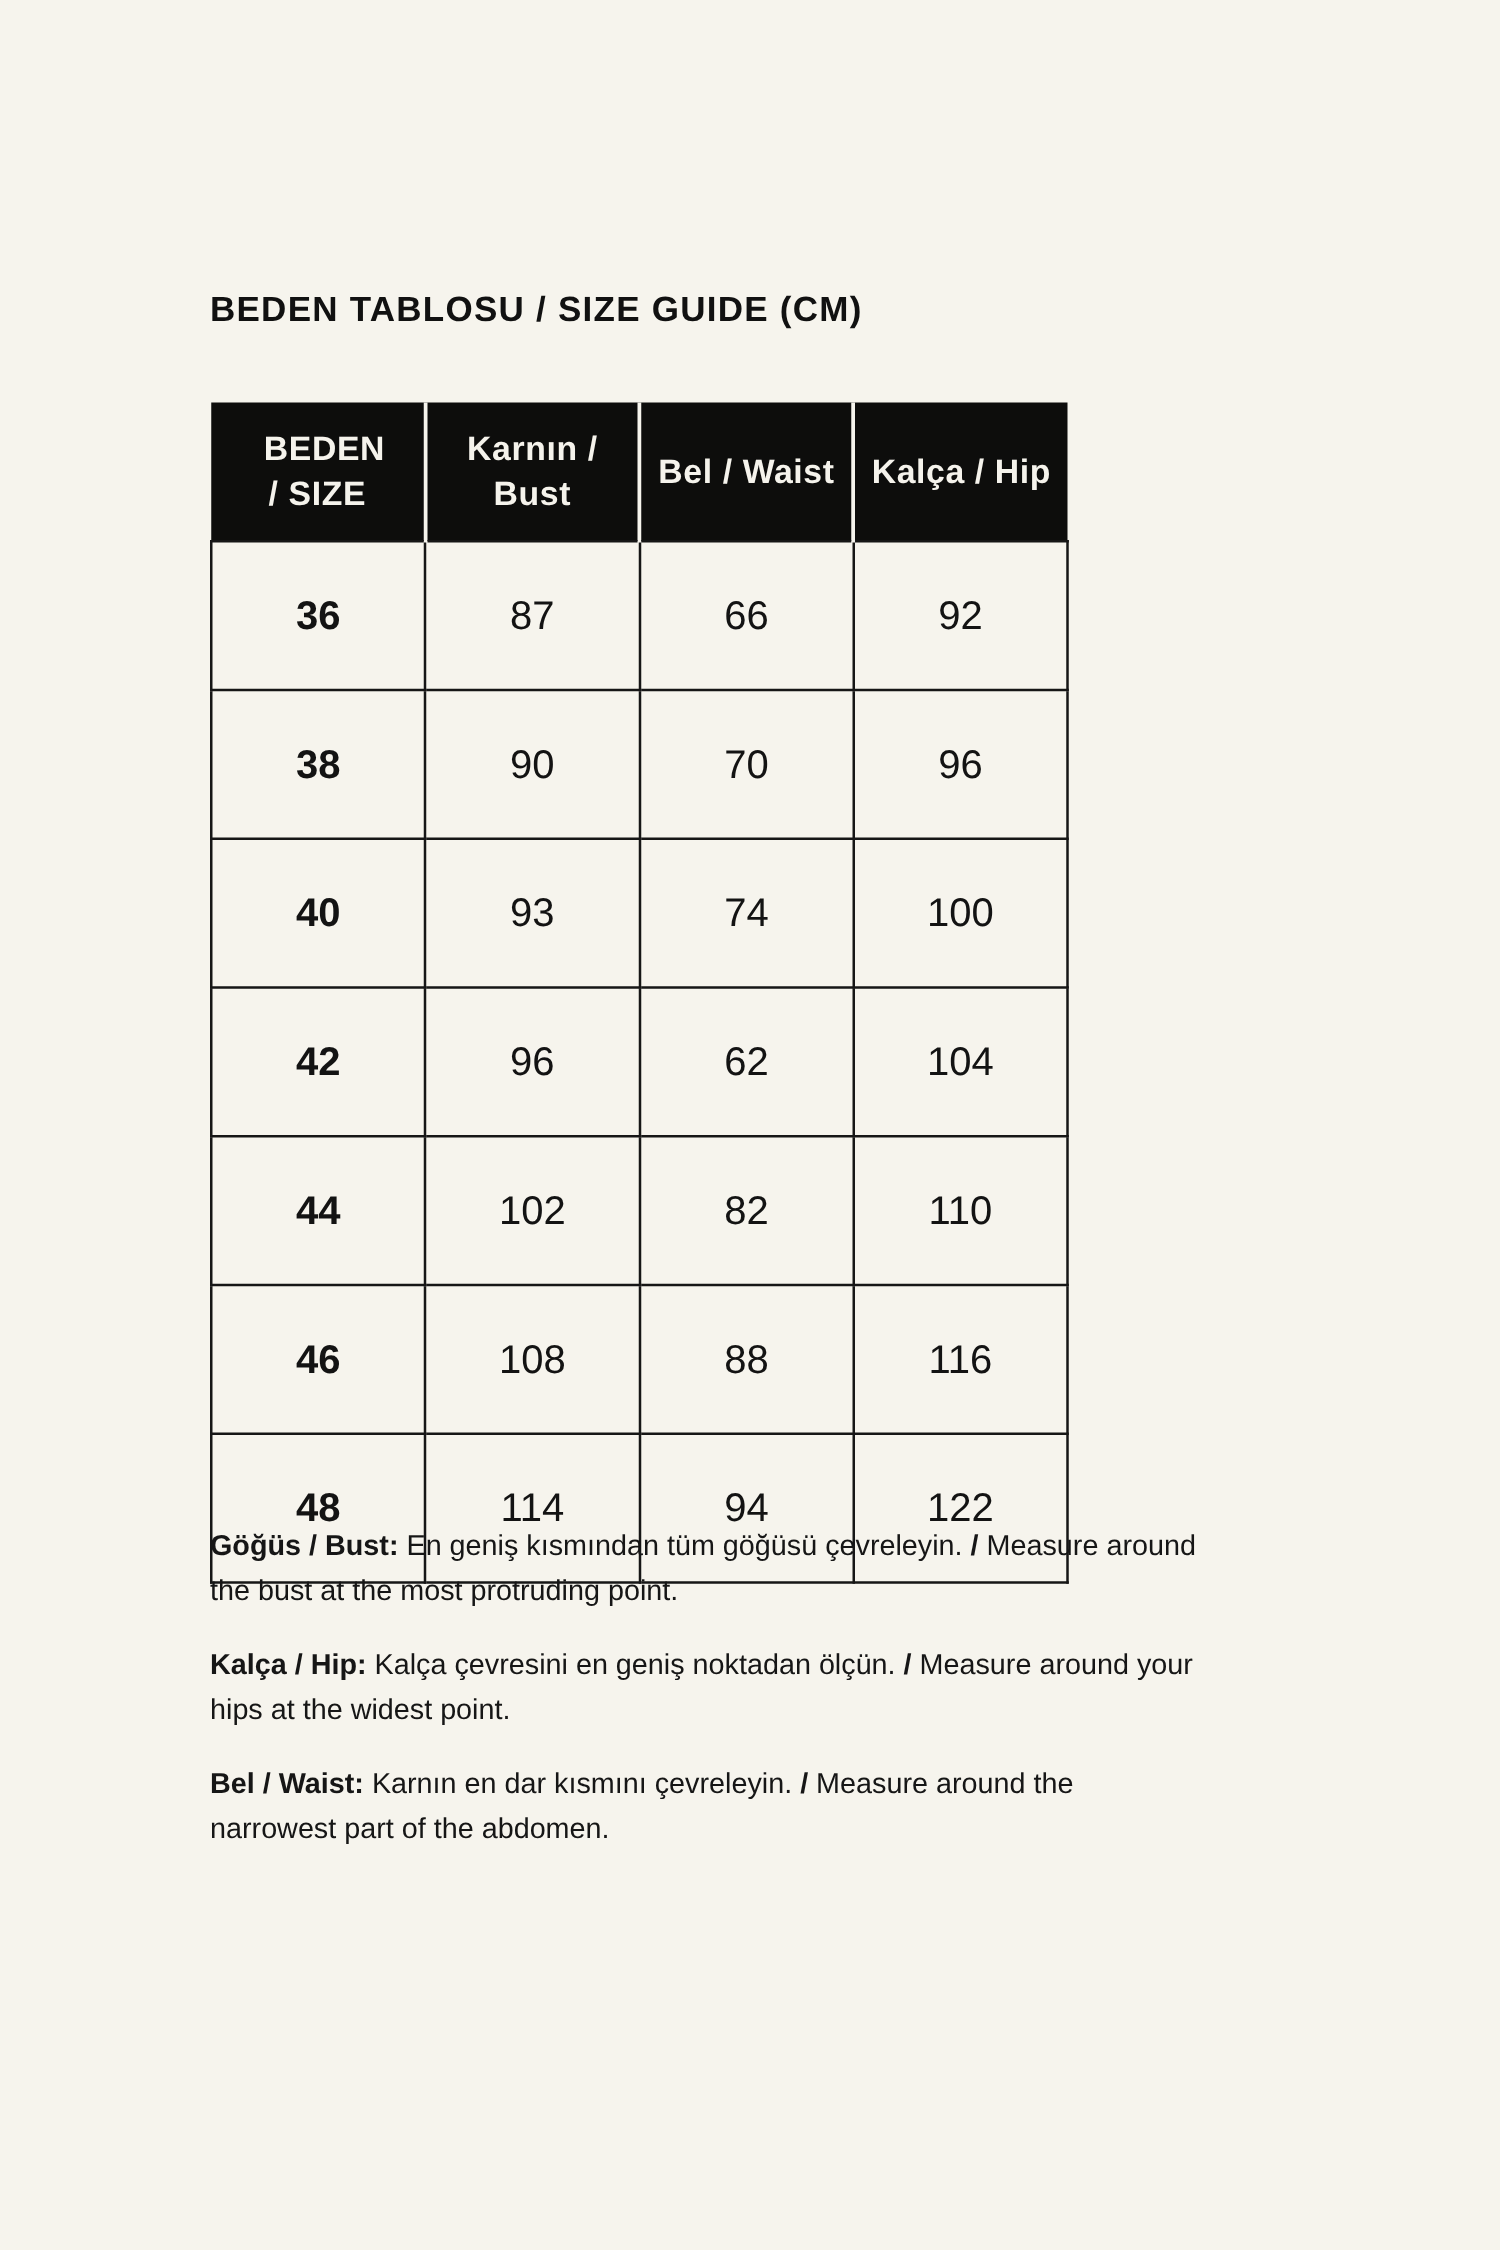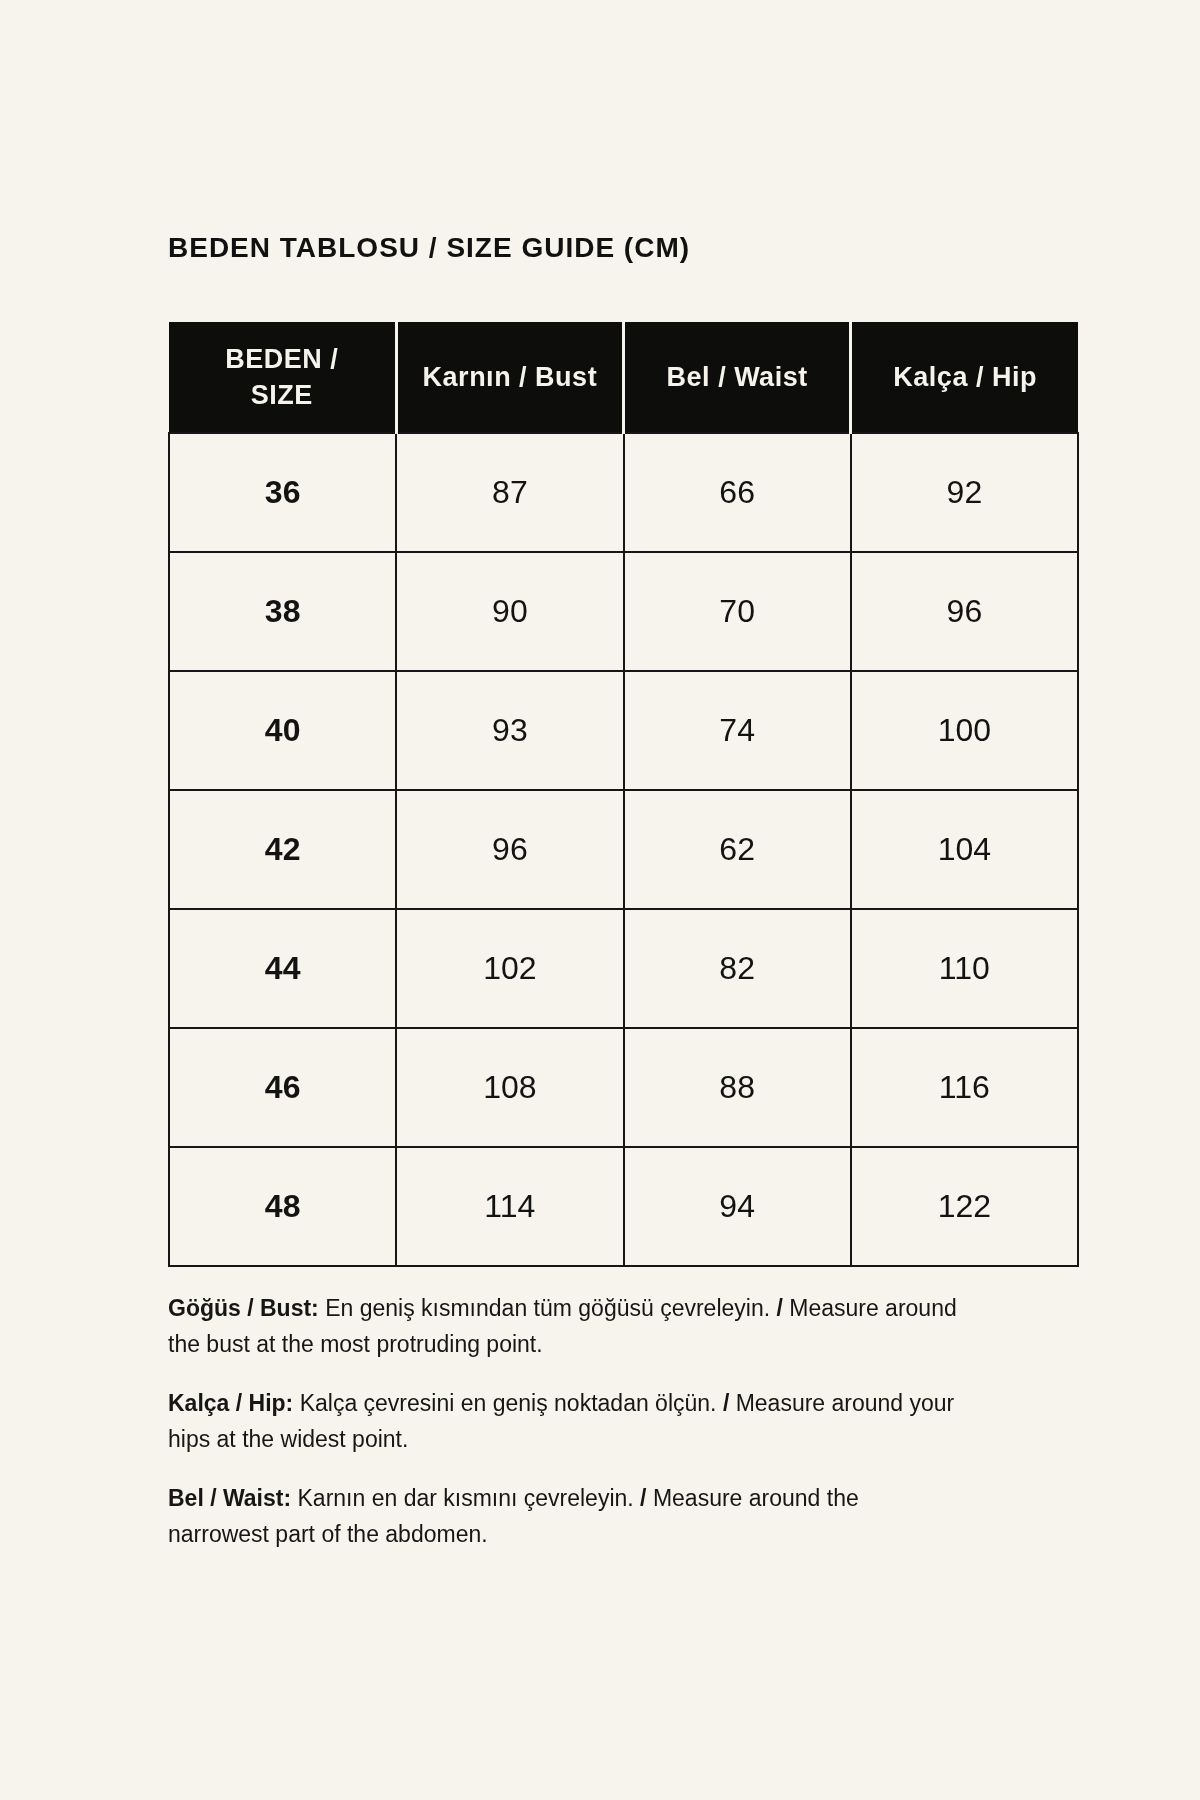--- a/index.html
+++ b/index.html
@@ -33,21 +33,21 @@
     font-weight: bold;
     letter-spacing: 1px;
     line-height: 1.15;
     color: #111111;
     white-space: nowrap;
   }
   table.size-table {
     position: absolute;
     left: 168px;
     top: 322px;
-    width: 911px;
+    width: 687px;
     border-collapse: collapse;
     table-layout: fixed;
     border-radius: 14px;
   }
   .size-table th {
     height: 111px;
     background: var(--header-bg);
     color: var(--header-ink);
     font-size: 27px;
     font-weight: bold;
@@ -73,21 +73,21 @@
     font-weight: normal;
     color: #131313;
     margin-left: 20px;
   }
   .size-table td.size-col {
     font-weight: bold;
   }
   .notes {
     position: absolute;
     left: 168px;
-    top: 1290px;
+    top: 1218px;
     width: 794px;
     font-size: 23px;
     line-height: 36px;
     color: #161616;
   }
   .note { margin: 0 0 23px 0; }
   .note b { font-weight: bold; }
 </style>
 </head>
 <body>

